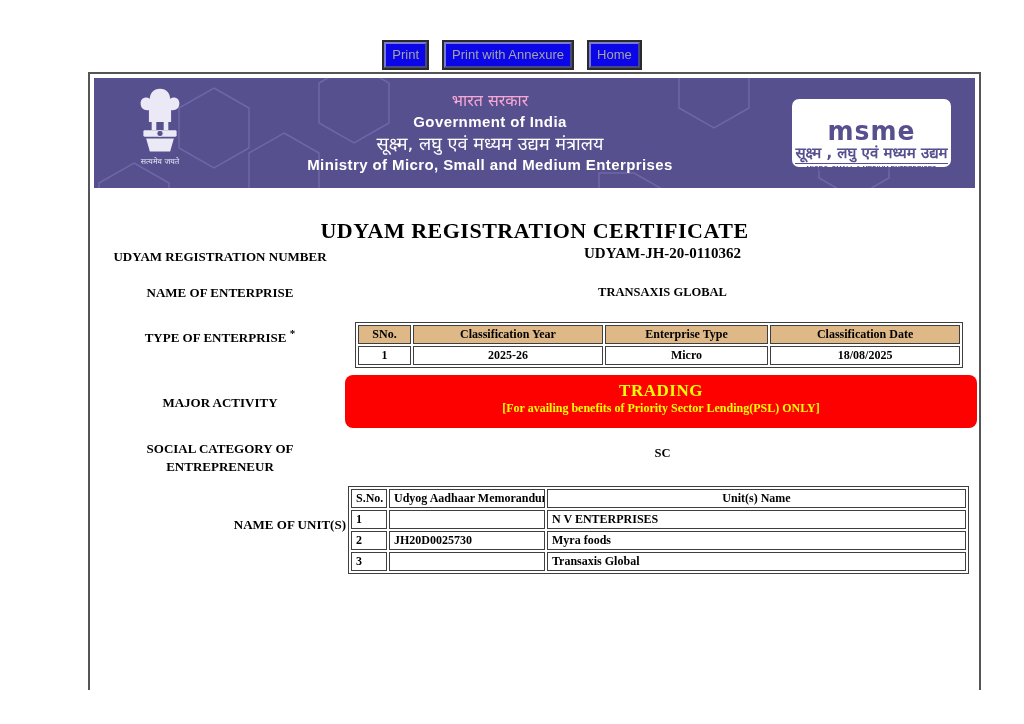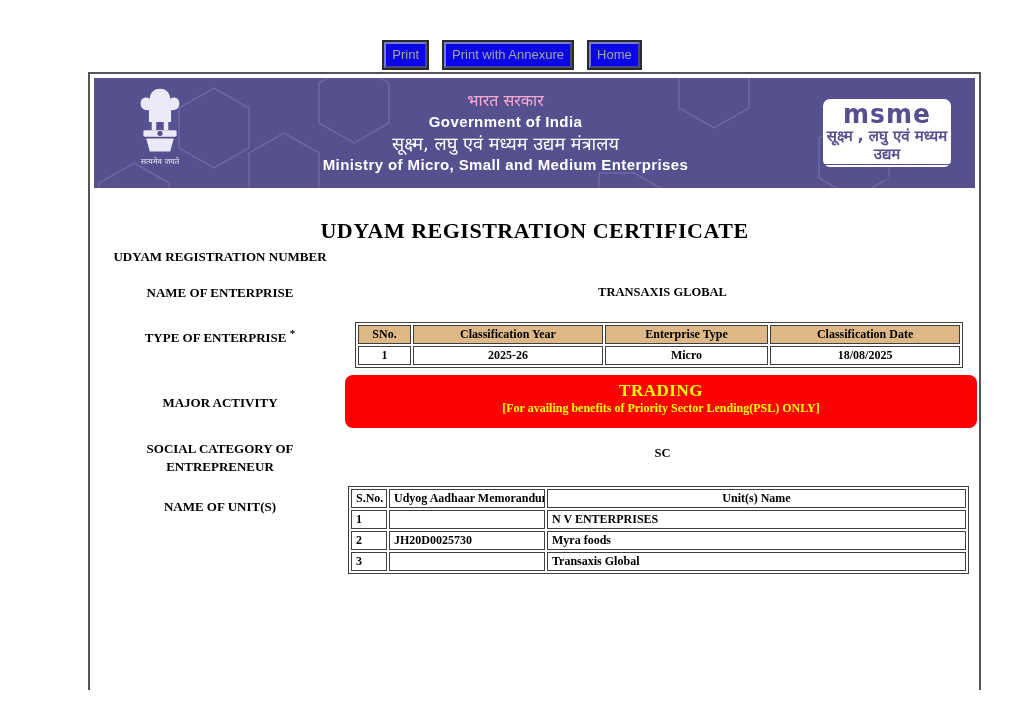--- a/index.html
+++ b/index.html
@@ -20,22 +20,22 @@
   
   .banner { position:absolute; left:4px; top:4px; width:881px; height:110px;
             background:#57508f; display:flex; align-items:center; overflow:hidden; }
   .hexes { position:absolute; inset:0; }
   .emblem { position:relative; margin-left:38px; width:56px; height:96px; flex:0 0 auto; }
   .banner-center { position:relative; flex:1; text-align:center; color:#fff; line-height:1.3; }
   .bc-hin1 { font-family:"DejaVu Sans", sans-serif; font-size:16px; color:#f9a8d4; }
   .bc-eng1 { font-family:"Liberation Sans", sans-serif; font-weight:bold; font-size:15px; letter-spacing:.4px; }
   .bc-hin2 { font-family:"DejaVu Sans", sans-serif; font-size:18px; }
   .bc-eng2 { font-family:"Liberation Sans", sans-serif; font-weight:bold; font-size:15px; letter-spacing:.4px; }
-  .msme-logo { position:relative; flex:0 0 auto; margin-right:24px; width:128px; height:68px;
-               background:#fff; border-radius:7px; text-align:center; padding-top:3px; }
+  .msme-logo { position:relative; flex:0 0 auto; margin-right:24px; width:159px; height:68px;
+               background:#fff; border-radius:7px; text-align:center; padding-top:20px; }
   .msme-acronym { font-family:"DejaVu Sans", sans-serif; font-weight:900; font-size:25px;
                   line-height:1.0; color:#57508f; letter-spacing:1px; transform:scaleY(1.05); }
   .msme-hin { font-family:"DejaVu Sans", sans-serif; font-weight:bold; font-size:15px;
               color:#57508f; line-height:1.2; border-bottom:1px solid #57508f;
               display:inline-block; padding-bottom:1px; }
   .msme-eng { font-family:"Liberation Sans", sans-serif; font-weight:bold; font-size:6.5px;
               color:#57508f; line-height:1.4; }
 
   
   .cert-title { position:absolute; left:0; top:144px; width:100%; text-align:center;
@@ -47,21 +47,21 @@
 
   .lbl-urn   { top:174px; }
   .val-urn   { top:171px; font-size:15px; }
   .lbl-name  { top:210px; }
   .val-name  { top:211px; font-size:12.5px; }
   .lbl-type  { top:252px; }
   .lbl-type sup { font-size:11px; }
   .lbl-activity { top:320px; }
   .lbl-social   { top:366px; padding:0 35px; }
   .val-social   { top:372px; font-size:12.5px; }
-  .lbl-units    { top:424px; }
+  .lbl-units    { top:442px;text-align:right; }
 
   
   table { border-collapse:separate; border-spacing:2px; border:1px solid #3f3f3f;
           background:#fff; font-weight:bold; table-layout:fixed; }
   th, td { border:1px solid #3f3f3f; font-size:12px; padding:1px 4px;
            height:17px; background:#fff; overflow:hidden; white-space:nowrap;margin-left:20px; }
   .type-table { position:absolute; left:265px; top:248px; width:608px; }
   .type-table th { background:#deb887; text-align:center; }
   .type-table td { text-align:center; }
   .units-table { position:absolute; left:258px; top:412px; width:621px; }
@@ -121,20 +121,21 @@
     <div class="msme-logo">
       <div class="msme-acronym">msme</div>
       <div class="msme-hin">सूक्ष्म , लघु एवं मध्यम उद्यम</div>
       <div class="msme-eng">MICRO, SMALL &amp; MEDIUM ENTERPRISES</div>
     </div>
   </div>
 
   <div class="cert-title">UDYAM REGISTRATION CERTIFICATE</div>
 
   <div class="flabel lbl-urn">UDYAM REGISTRATION NUMBER</div>
+  <div class="fvalue val-urn">UDYAM-JH-20-0110362</div>
 
   <div class="flabel lbl-name">NAME OF ENTERPRISE</div>
   <div class="fvalue val-name">TRANSAXIS GLOBAL</div>
 
   <div class="flabel lbl-type">
     <span>TYPE OF ENTERPRISE</span>
     <sup>*</sup>
   </div>
   <table class="type-table">
     <colgroup>

